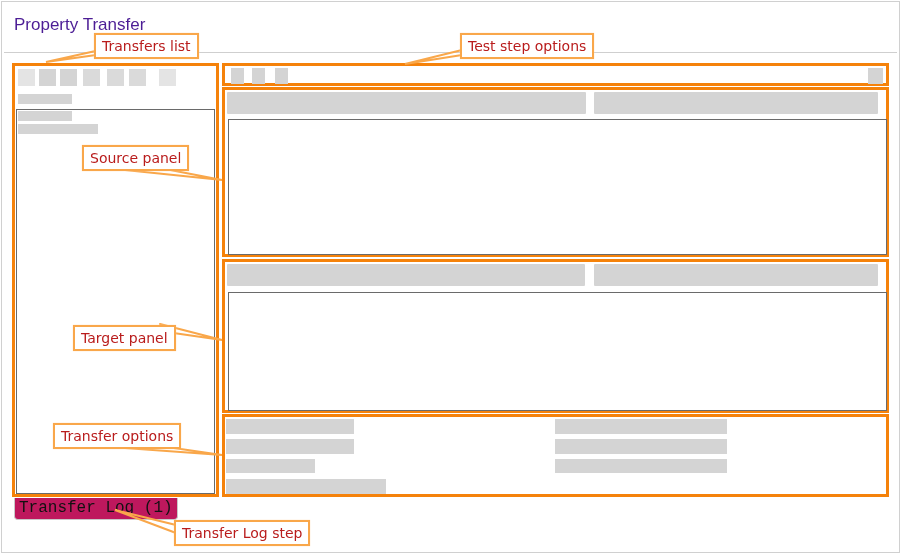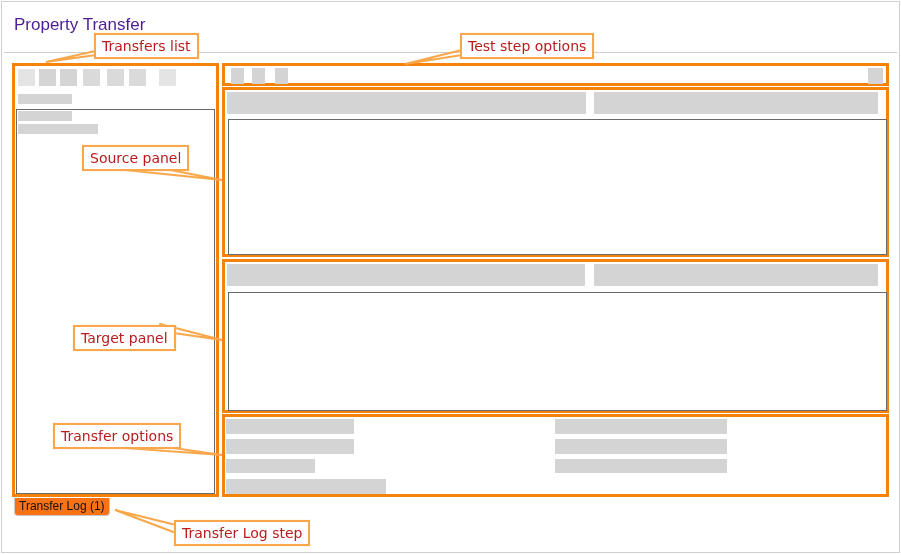--- a/index.html
+++ b/index.html
@@ -7,21 +7,21 @@
   .abs { position:absolute; box-sizing:border-box; }
   .frame { border:1px solid #d0d0d0; }
   .title { font-size:17px; color:#4c1d95; }
   .divider { height:1px; background:#cfcfcf; }
   .ob { border:3px solid #f5820a; }
   .gray { background:#d4d4d4; }
   .gray-l { background:#e4e4e4; }
   .gray-m { background:#dadada; }
   .box { border:1px solid #6a6a6a; background:#fff; }
   .callout { border:2px solid #f9a74a; border-radius:0; background:#fff; color:#b91c1c; font-family:"DejaVu Sans", sans-serif; font-size:14px; line-height:22px; padding:0 6px; white-space:nowrap; box-shadow:0 0 1px #fcd6a8; }
-  .tablog { border:1px solid #c8c8c8; border-top:none; border-radius:0 0 4px 4px; background:#f97316; font-family:Liberation Sans, sans-serif; font-size:12px; color:#111; padding:1px 4px 2px 4px; white-space:nowrap; }
+  .tablog { border:1px solid #c8c8c8; border-top:none; border-radius:0 0 4px 4px; background:#be185d; font-family:Liberation Mono, monospace; font-size:16px; color:#111; padding:1px 4px 2px 4px; white-space:nowrap; }
   svg.lines { position:absolute; left:0; top:0; pointer-events:none; }
 </style>
 </head>
 <body>
 
 <div class="abs frame" style="left:1px;top:1px;width:899px;height:552px;"></div>
 
 <div class="abs title" style="left:14px;top:15px;">Property Transfer</div>
 <div class="abs divider" style="left:4px;top:52px;width:893px;"></div>
 

